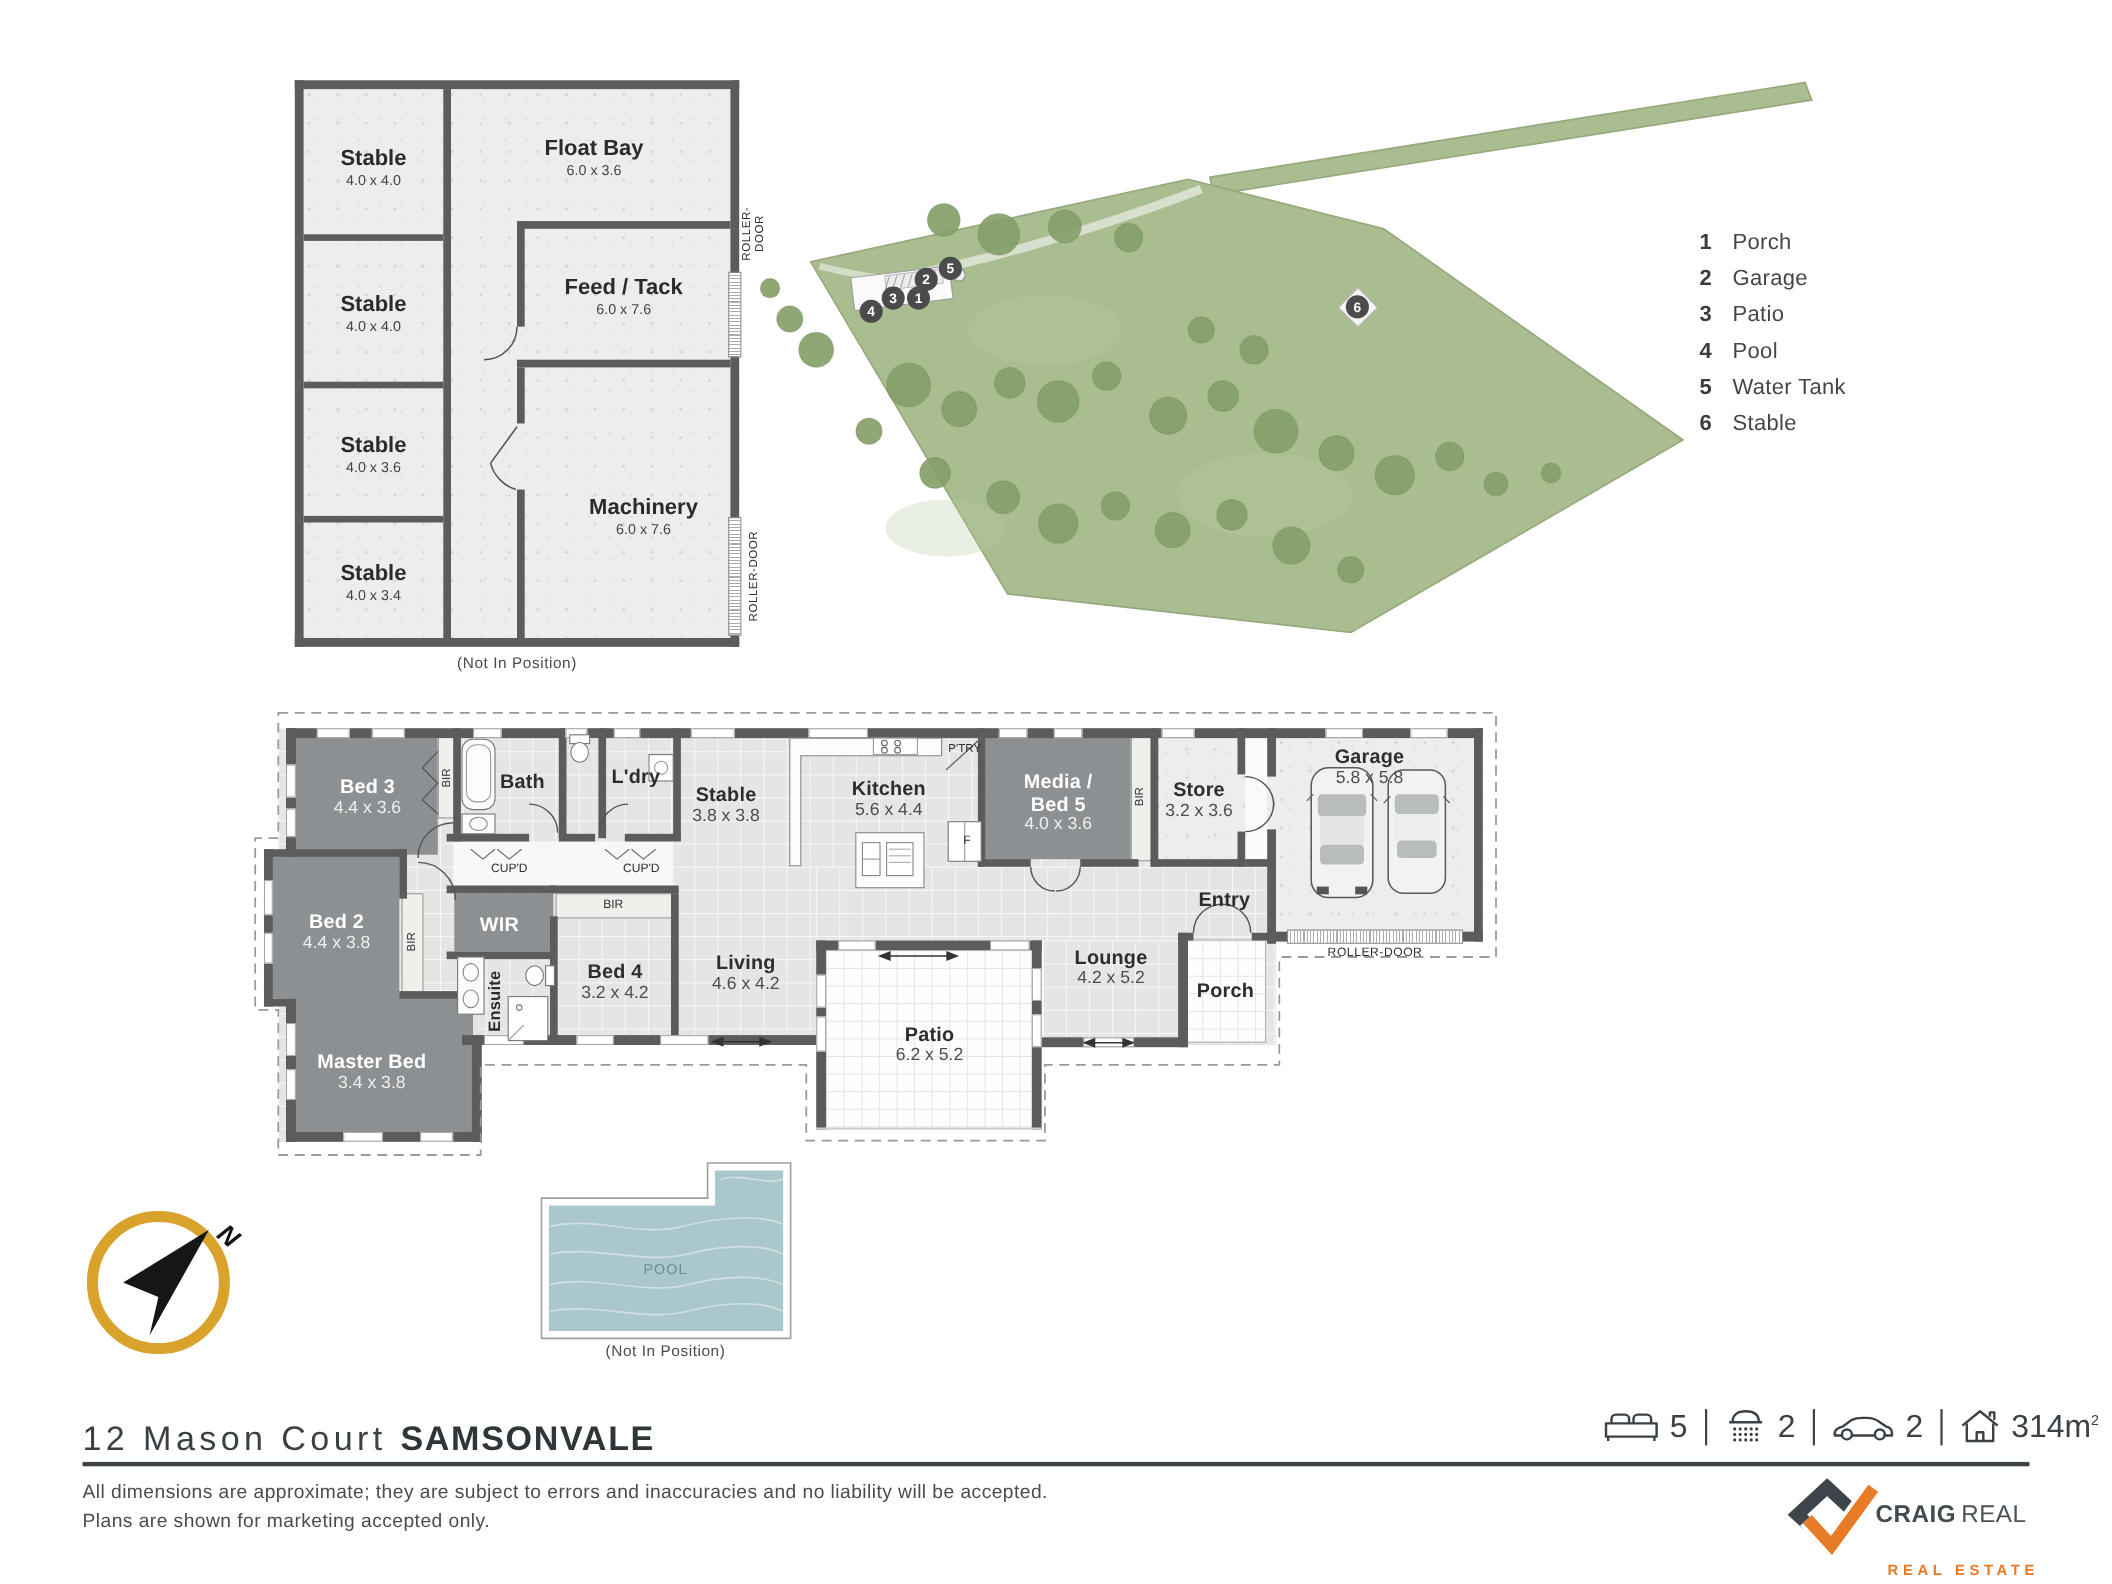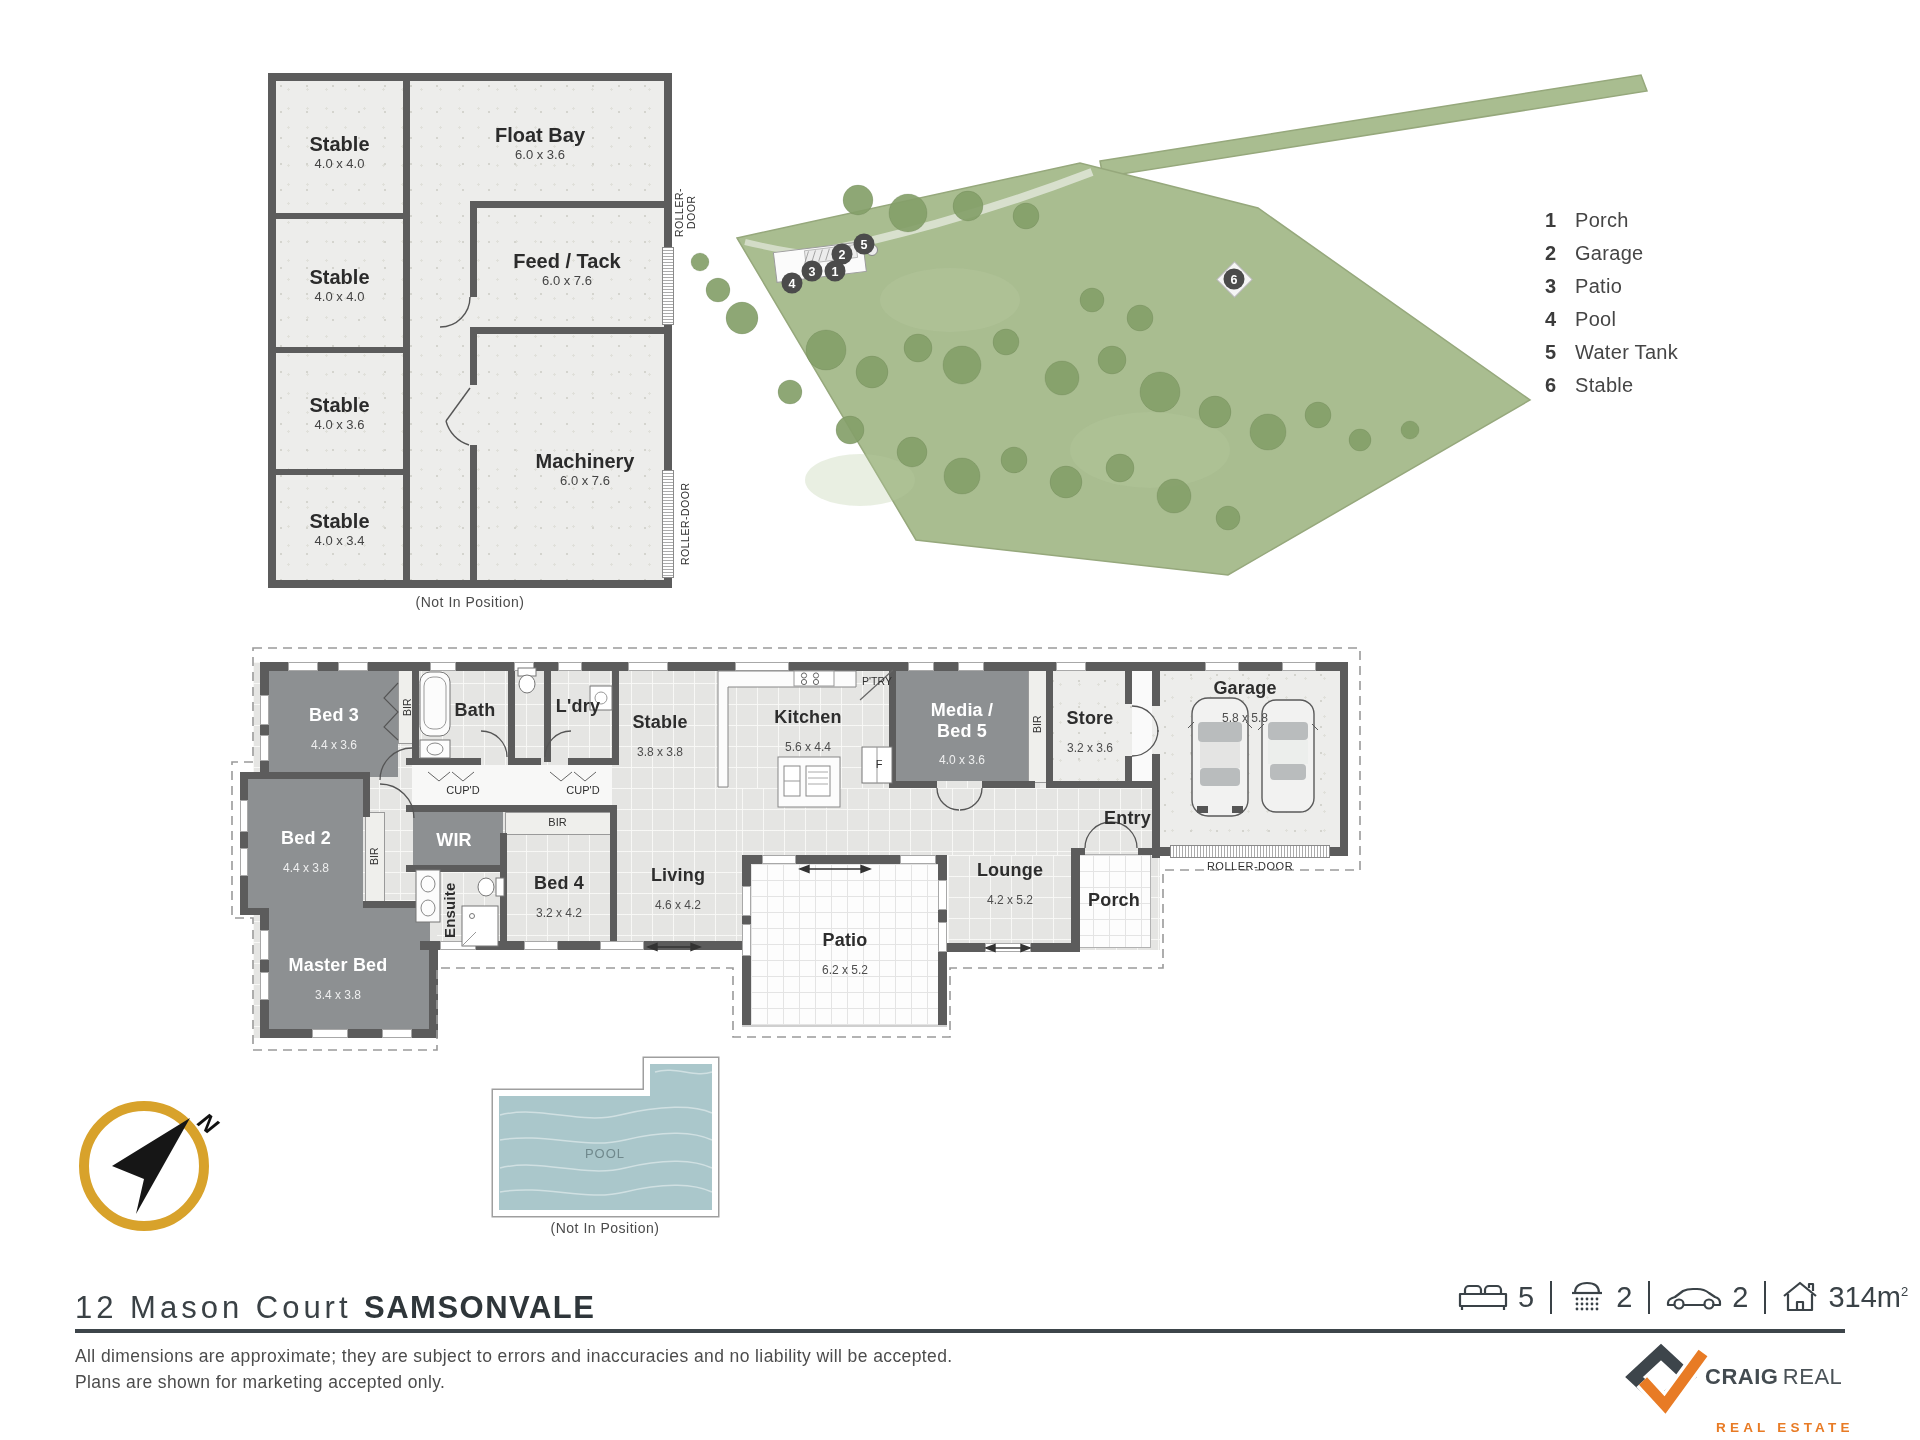--- a/index.html
+++ b/index.html
@@ -24,21 +24,21 @@
   .wall{background:#5c5c5c;z-index:3;}
   .winh,.winv{background:#fff;border:1px solid #a8a8a8;box-sizing:border-box;z-index:4;}
   .winh{height:9px;} .winv{width:9px;}
   .rollh{background:repeating-linear-gradient(90deg,#fff 0 2px,#ababab 2px 3px);
          border:1px solid #8a8a8a;box-sizing:border-box;z-index:4;}
   .rollv{background:repeating-linear-gradient(180deg,#fff 0 2px,#ababab 2px 3px);
          border:1px solid #8a8a8a;box-sizing:border-box;z-index:4;}
   
   .lab{z-index:6;text-align:center;line-height:1.15;}
   .rname{font-weight:700;font-size:18px;color:#2d2d2d;letter-spacing:.2px;}
-  .rdims{font-size:12px;color:#4e4e4e;margin-top:13px;}
+  .rdims{font-size:16px;color:#4e4e4e;margin-top:0;}
   .w .rname{color:#fff;} .w .rdims{color:rgba(255,255,255,.85);}
   .sname{font-weight:700;font-size:20px;color:#2b2b2b;}
   .sdims{font-size:13px;color:#444;margin-top:1px;}
   .tiny{font-size:10.5px;color:#303030;z-index:6;text-align:center;}
   .vert{writing-mode:vertical-rl;transform:rotate(180deg);display:flex;
         align-items:center;justify-content:center;}
   .note{font-size:14px;color:#4b4b4b;letter-spacing:.5px;z-index:6;text-align:center;}
   
   .legend-row{display:flex;height:33px;align-items:center;}
   .legend-num{width:30px;font-weight:700;font-size:20px;color:#3c3c3c;}
@@ -461,21 +461,21 @@
   <div class="rdims">4.0 x 3.6</div>
 </div>
 <div class="abs lab" style="left:1048px;top:708px;width:84px;">
   <div class="rname">Store</div>
   <div class="rdims">3.2 x 3.6</div>
 </div>
 <div class="abs lab" style="left:1180px;top:678px;width:130px;">
   <div class="rname">Garage</div>
   <div class="rdims">5.8 x 5.8</div>
 </div>
-<div class="abs lab" style="left:1075px;top:808px;width:76px;text-align:right;">
+<div class="abs lab" style="left:1075px;top:808px;width:76px;">
   <div class="rname">Entry</div>
 </div>
 <div class="abs lab" style="left:950px;top:860px;width:120px;">
   <div class="rname">Lounge</div>
   <div class="rdims">4.2 x 5.2</div>
 </div>
 <div class="abs lab" style="left:1078px;top:890px;width:72px;">
   <div class="rname">Porch</div>
 </div>
 <div class="abs lab" style="left:790px;top:930px;width:110px;">

